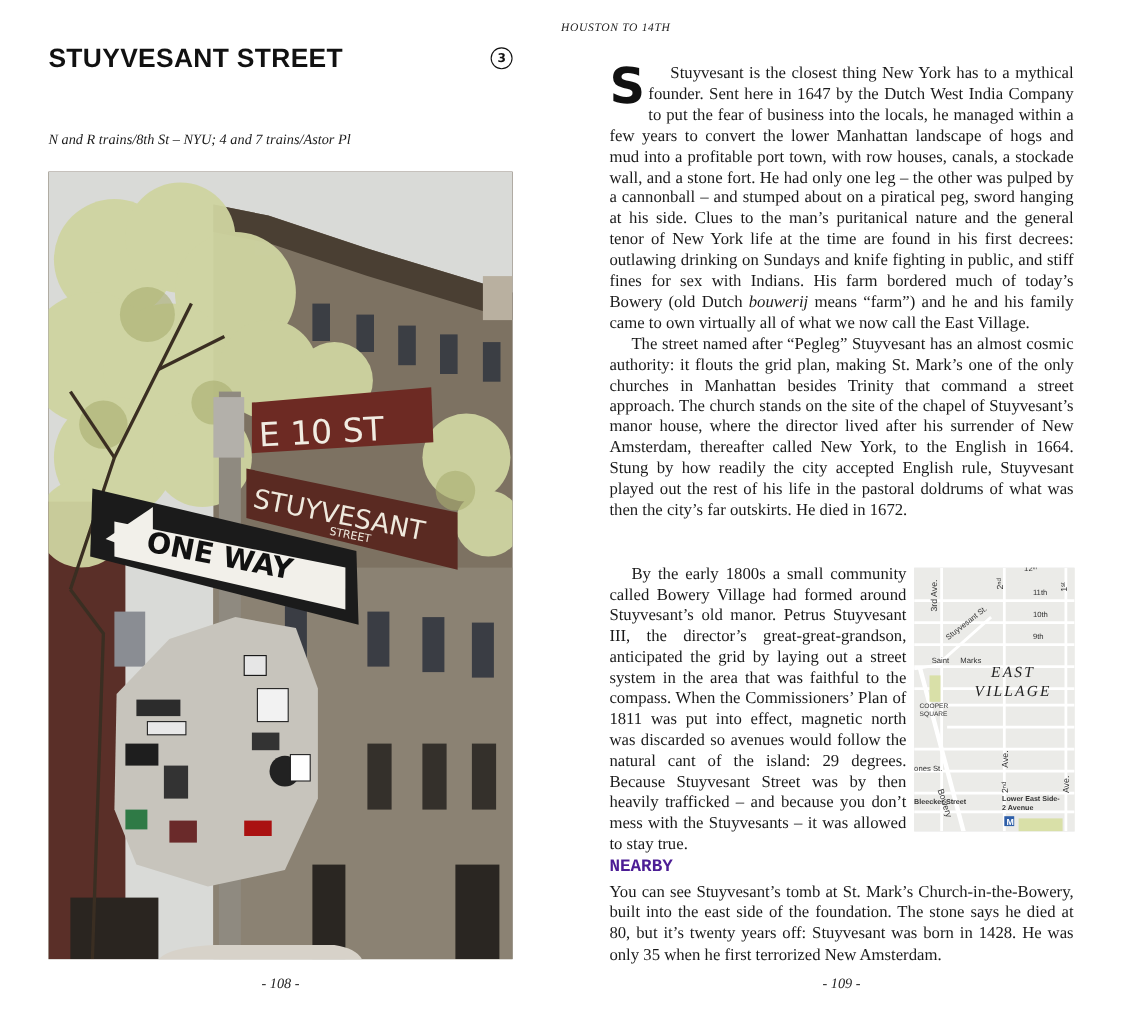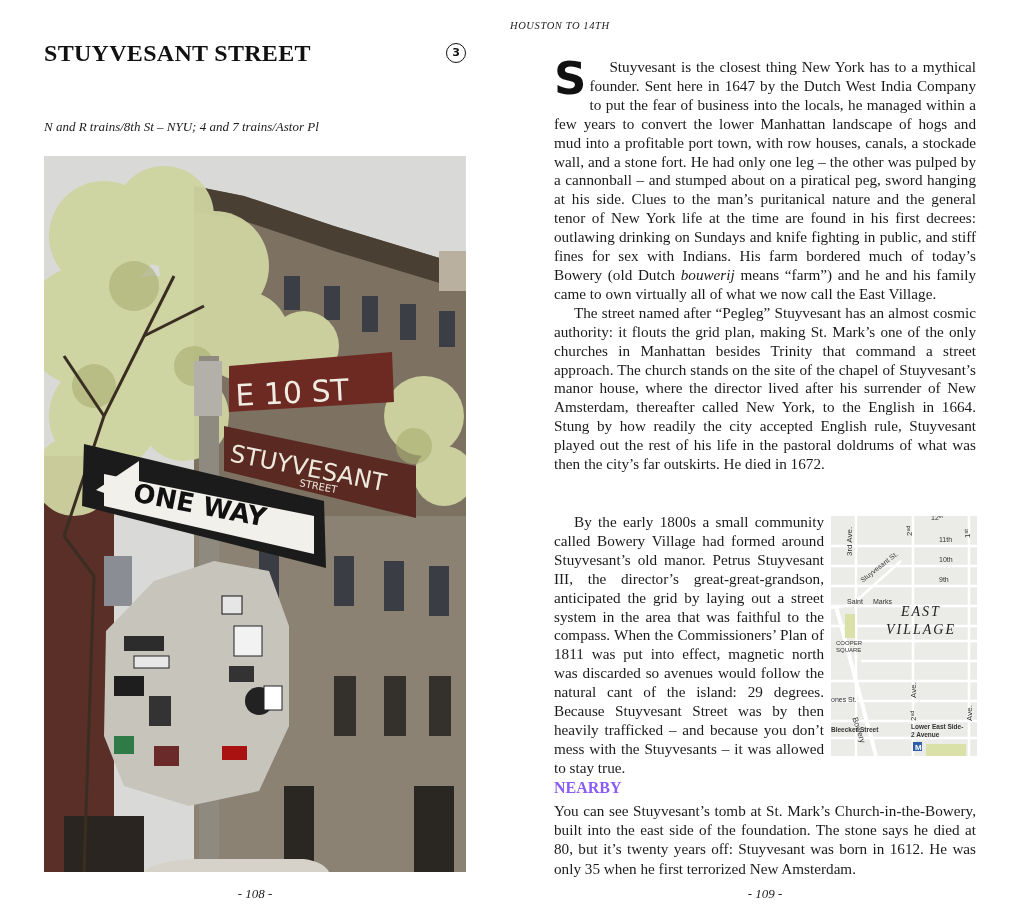--- a/index.html
+++ b/index.html
@@ -2,21 +2,21 @@
 <html><head>
 <meta charset="utf-8">
 <style>
   html, body { margin:0; padding:0; background:#ffffff; }
   body { width:1020px; height:923px; position:relative; overflow:hidden; font-family:"Liberation Serif", serif; color:#1a1a1a; }
 
   .page { position:absolute; top:0; height:923px; }
   .page-left { left:0; width:510px; }
   .page-right { left:510px; width:510px; }
 
-  .title { position:absolute; left:44px; top:40px; font-family:Liberation Serif, serif; font-weight:bold; font-size:24px; letter-spacing:0.3px; color:#111; margin:0; }
+  .title { position:absolute; left:44px; top:40px; font-family:Liberation Sans, sans-serif; font-weight:bold; font-size:24px; letter-spacing:0.3px; color:#111; margin:0; }
   .entry-num { position:absolute; left:446px; top:43px; width:18px; height:18px; border:1.6px solid #111; border-radius:50%; font-family:"DejaVu Sans", sans-serif; font-size:11px; font-weight:bold; text-align:center; line-height:18px; color:#111; }
   .subtitle { position:absolute; left:44px; top:80px; font-style:italic; font-size:20.5px; color:#1a1a1a; margin:0; }
   .transit { position:absolute; left:44px; top:119px; font-style:italic; font-size:13px; color:#1a1a1a; margin:0; }
 
   .photo { position:absolute; left:44px; top:156px; width:422px; height:716px; overflow:hidden; background:#6b6050; }
   .photo svg { display:block; }
 
   .folio { position:absolute; top:886px; font-style:italic; font-size:13px; color:#222; text-align:center; }
   .folio-left { left:0; width:510px; }
   .folio-right { left:0; width:510px; }
@@ -28,21 +28,21 @@
   .body p.first { text-indent:0; }
   .dropcap { float:left; font-family:"DejaVu Sans", sans-serif; font-weight:bold; font-size:45px; line-height:38px; margin:2px 3px 0 0; color:#111; }
   .col1 { top:58px; }
   .wrap-text { position:absolute; left:44px; top:513px; width:270px; font-size:15.2px; line-height:18.9px; text-align:justify; }
   .wrap-text p { margin:0; text-indent:20px; }
 
   .map { position:absolute; left:321px; top:516px; width:146px; height:240px; background:#ecece9; overflow:hidden; }
   .map .lbl { position:absolute; font-family:"Liberation Sans", sans-serif; font-size:7px; color:#333; white-space:nowrap; }
   .map .big { font-family:"Liberation Serif", serif; font-style:italic; font-size:14px; letter-spacing:2px; color:#222; }
 
-  .nearby-h { position:absolute; left:44px; top:779px; font-family:Liberation Serif, serif; font-weight:bold; font-size:16px; color:#8b5cf6; margin:0; }
+  .nearby-h { position:absolute; left:44px; top:779px; font-family:Liberation Mono, monospace; font-weight:bold; font-size:16px; color:#4c1d95; margin:0; }
   .nearby-body { position:absolute; left:44px; top:801px; width:422px; font-size:15.2px; line-height:19.2px; text-align:justify; margin:0; }
 </style>
 </head>
 <body>
 
 <div class="page page-left">
   <h1 class="title">STUYVESANT STREET</h1>
   <div class="entry-num">3</div>
   <p class="transit">N and R trains/8th St – NYU; 4 and 7 trains/Astor Pl</p>
 
@@ -198,16 +198,16 @@
     <span class="lbl" style="left:28px;top:200px;transform:rotate(72deg);transform-origin:left top;font-size:8px;">Bowery</span>
     <span class="lbl" style="left:0px;top:180px;">ones St.</span>
     <span class="lbl" style="left:0px;top:210px;font-weight:bold;font-size:6.5px;">Bleecker Street</span>
     <span class="lbl" style="left:78px;top:182px;transform:rotate(-90deg);transform-origin:left top;font-size:8px;">Ave.</span>
     <span class="lbl" style="left:78px;top:205px;transform:rotate(-90deg);transform-origin:left top;font-size:8px;">2ⁿᵈ</span>
     <span class="lbl" style="left:134px;top:205px;transform:rotate(-90deg);transform-origin:left top;font-size:8px;">Ave.</span>
     <span class="lbl" style="left:80px;top:207px;font-weight:bold;font-size:6.5px;width:55px;white-space:normal;line-height:8px;">Lower East Side- 2 Avenue</span>
   </div>
 
   <h3 class="nearby-h">NEARBY</h3>
-  <p class="nearby-body">You can see Stuyvesant’s tomb at St. Mark’s Church-in-the-Bowery, built into the east side of the foundation. The stone says he died at 80, but it’s twenty years off: Stuyvesant was born in 1612. He was only 35 when he first terrorized New Amsterdam.</p>
+  <p class="nearby-body">You can see Stuyvesant’s tomb at St. Mark’s Church-in-the-Bowery, built into the east side of the foundation. The stone says he died at 80, but it’s twenty years off: Stuyvesant was born in 1428. He was only 35 when he first terrorized New Amsterdam.</p>
 
   <div class="folio folio-right">- 109 -</div>
 </div>
 
 </body></html>

